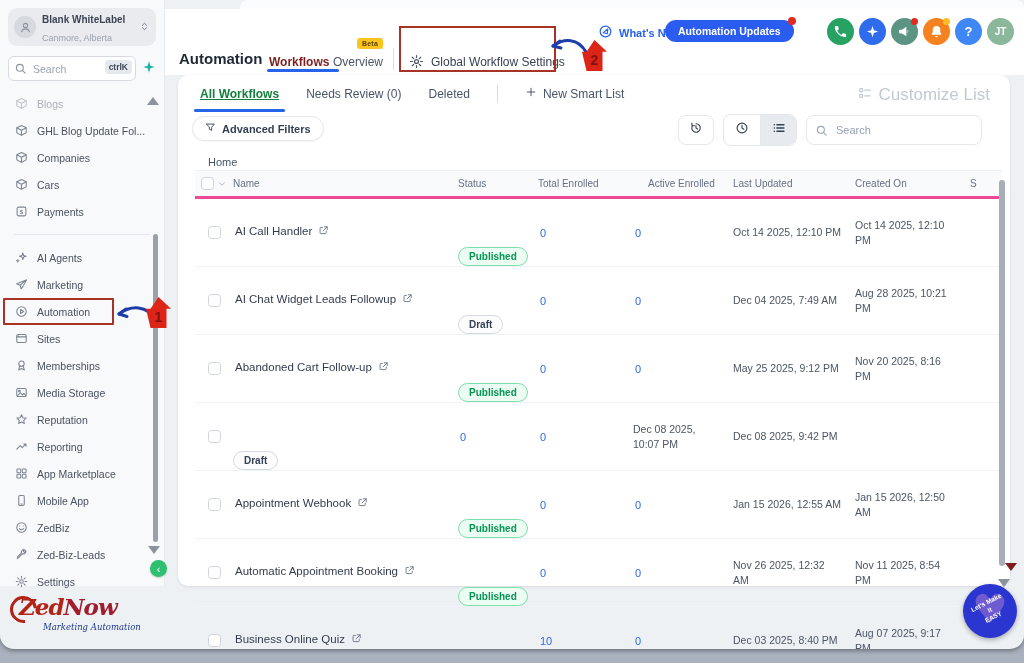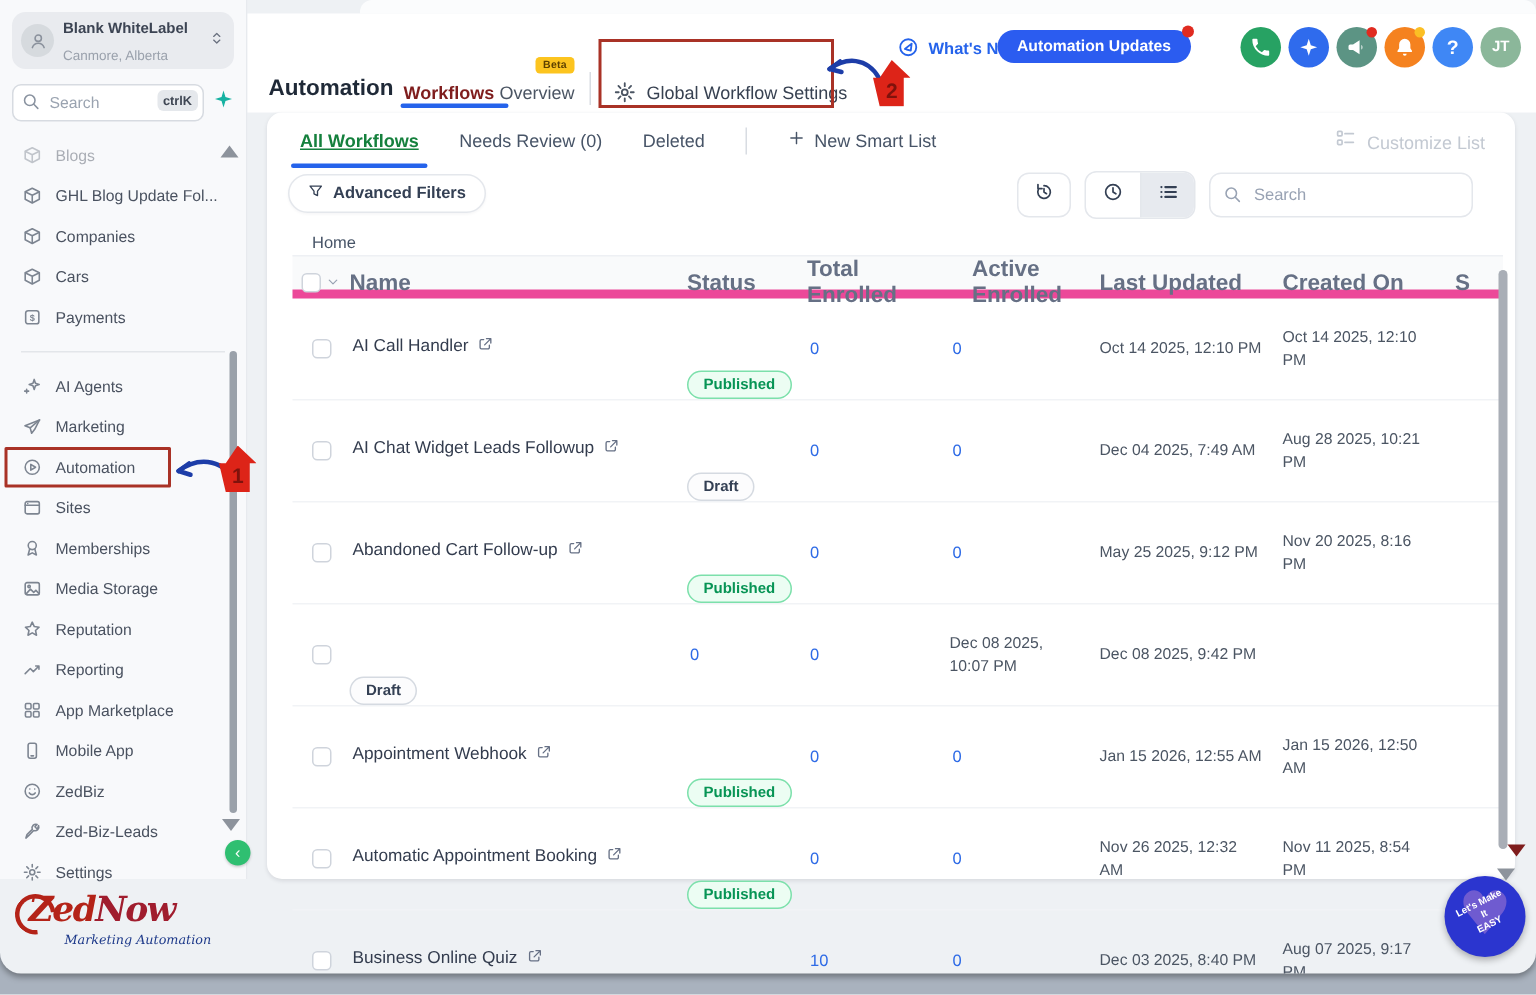--- a/index.html
+++ b/index.html
@@ -88,21 +88,21 @@
 
   
   .card{ position:absolute; left:178px; top:75px; width:832px; height:511px; background:#fff; border-radius:10px; box-shadow:0 1px 3px rgba(16,24,40,.10);}
   .list-tabs{ position:relative; height:37px; display:flex; align-items:center; padding-left:22px; gap:27px;}
   .lt{ font-size:12px; color:#475467; cursor:pointer; position:relative; height:100%; display:flex; align-items:center;}
   .lt.active{ color:#15803d; font-weight:bold;text-decoration:underline;}
   .lt.active::after{ content:""; position:absolute; left:-6px; right:-6px; bottom:0; height:3px; background:#2563eb; border-radius:2px;}
   .lt-div{ width:1px; height:18px; background:#d8dce2;}
   .smart-list{ display:flex; align-items:center; gap:6px; font-size:12px; color:#475467; cursor:pointer;}
   .smart-list .ic svg{ width:12px; height:12px;}
-  .customize{ position:absolute; right:20px; top:10px; display:flex; align-items:flex-end; gap:7px; color:#c3c9d2; font-size:12px; cursor:default;}
+  .customize{ position:absolute; right:20px; top:10px; display:flex; align-items:center; gap:7px; color:#c3c9d2; font-size:17px; cursor:default;}
   .customize .ic svg{ width:14px; height:14px;}
 
   .filters-row{ position:relative; height:40px;}
   .adv-filters{ position:absolute; left:14px; top:4px; display:inline-flex; align-items:center; gap:6px; border:1px solid #e4e7ec; border-radius:999px; padding:5px 12px; font-size:11px; font-weight:bold; color:#344054; background:#fff; cursor:pointer; box-shadow:0 1px 2px rgba(16,24,40,.04);}
   .adv-filters .ic svg{ width:11px; height:11px;}
   .right-tools{ position:absolute; right:28px; top:2px; display:flex; align-items:center; gap:9px;}
   .tool-btn{ width:36px; height:30px; border:1px solid #e4e7ec; border-radius:8px; background:#fff; display:flex; align-items:center; justify-content:center; color:#344054; cursor:pointer;}
   .tool-btn svg{ width:14px; height:14px;}
   .segmented{ display:flex; border:1px solid #e4e7ec; border-radius:8px; overflow:hidden; background:#fff;}
   .seg-cell{ width:36px; height:30px; display:flex; align-items:center; justify-content:center; color:#344054; cursor:pointer;}
@@ -112,21 +112,21 @@
   .tbl-search{ position:relative; width:176px; height:30px;}
   .tbl-search input{ width:100%; height:100%; border:1px solid #e4e7ec; border-radius:8px; padding:0 10px 0 29px; font-size:11px; color:#344054; outline:none; font-family:inherit;}
   .tbl-search input::placeholder{ color:#98a2b3;}
   .tbl-search .mag{ position:absolute; left:9px; top:8px; color:#98a2b3;}
   .tbl-search .mag svg{ width:13px; height:13px;}
 
   .breadcrumb{ margin:4px 0 0 30px; font-size:11px; color:#475467;}
 
   .table{ position:absolute; left:17px; top:95px; width:807px;}
   .thead,.trow{ display:grid; grid-template-columns:38px 225px 80px 95px 100px 122px 115px 1fr; align-items:center;}
-  .thead{ height:29px; background:#f9fafb; border-top:1px solid #eef0f4; border-bottom:6px solid #ec4899; color:#667085; font-size:15px;font-weight:bold;}
+  .thead{ height:29px; background:#f9fafb; border-top:1px solid #eef0f4; border-bottom:3px solid #ec4899; color:#667085; font-size:10px;}
   .thead .hc{ padding-right:8px;}
   .c-check{ display:flex; align-items:center; justify-content:center; gap:3px;}
   .checkbox{ width:13px; height:13px; border:1.5px solid #cfd4dc; border-radius:3.5px; background:#fff; display:inline-block; cursor:pointer;}
   .chev-sm{ color:#98a2b3; display:flex; cursor:pointer;}
   .chev-sm svg{ width:10px; height:10px;}
   .trow{ min-height:52px; border-bottom:1px solid #f1f3f6;}
   .c-name{ padding:10px 14px 10px 2px; font-size:11.5px; color:#333c4e; line-height:1.5;}
   .wf-name{ cursor:pointer;}
   .ext{ color:#667085; margin-left:6px; display:inline-block; vertical-align:-1px; cursor:pointer;}
   .ext svg{ width:11px; height:11px;}

